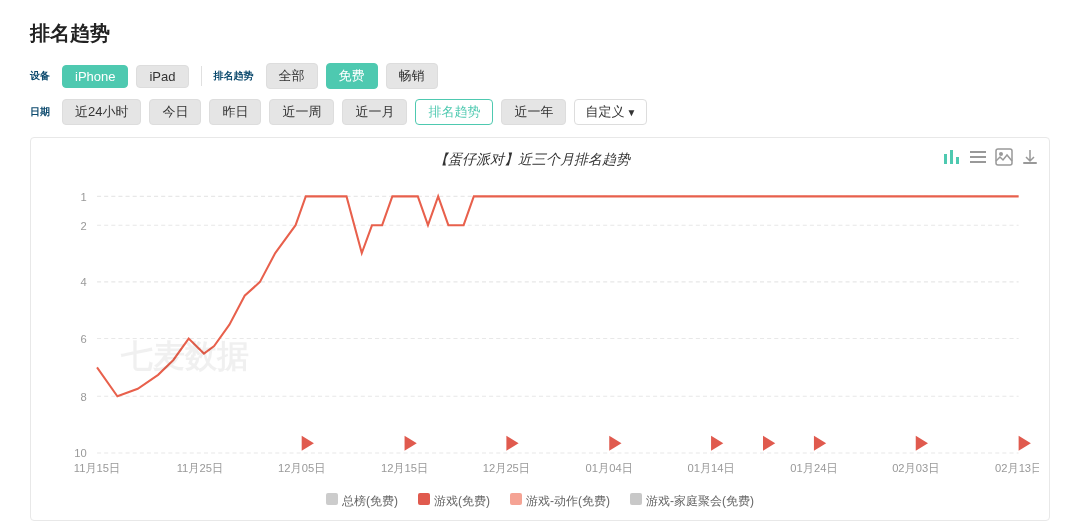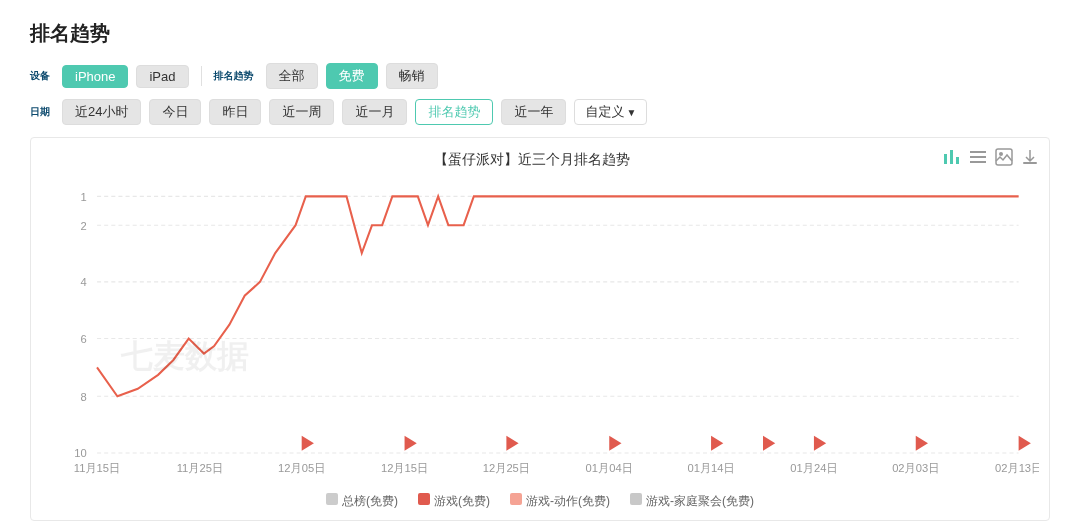--- a/index.html
+++ b/index.html
@@ -66,20 +66,21 @@
       border: 1px solid #e8e8e8;
       border-radius: 4px;
       padding: 10px 10px 0 10px;
       background: #fff;
     }
     .chart-header {
       display: flex;
       justify-content: space-between;
       align-items: center;
       margin-bottom: 4px;
+      font-style: italic;
     }
     .chart-title {
       font-size: 14px;
       color: #333;
       text-align: center;
       flex: 1;
     }
     .chart-icons {
       display: flex;
       gap: 8px;

